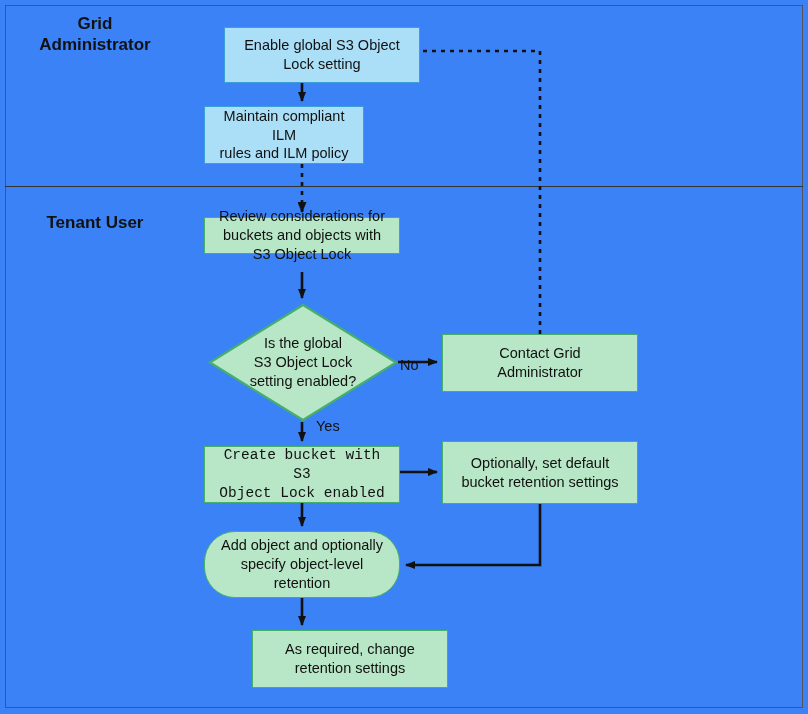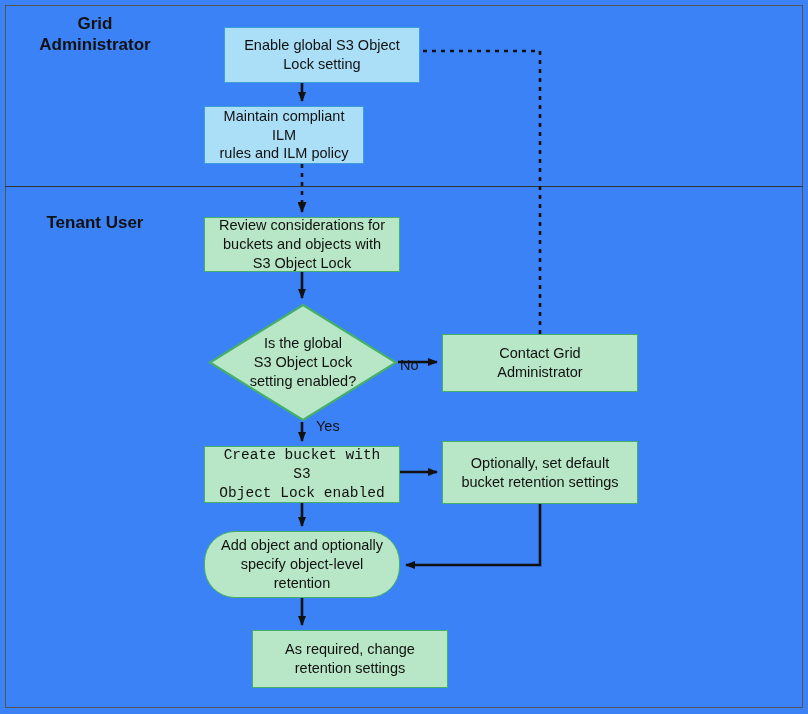--- a/index.html
+++ b/index.html
@@ -152,21 +152,21 @@
       <path d="M540,334 L540,51 L408,51" marker-end="url(#arrow-dash)"></path>
     </g>
   </svg>
 
   <div class="node process-blue" style="left:204px; top:27px; width:196px; height:56px;margin-left:20px;">Enable global S3 Object
 Lock setting</div>
 
   <div class="node process-blue" style="left:204px; top:106px; width:160px; height:58px;">Maintain compliant ILM
 rules and ILM policy</div>
 
-  <div class="node process-green" style="left:204px; top:217px; width:196px; height:55px;">Review considerations for
+  <div class="node process-green" style="left:204px; top:217px; width:196px; height:37px;">Review considerations for
 buckets and objects with
 S3 Object Lock</div>
 
   <div class="diamond-wrap" style="left:208px; top:303px; width:190px; height:119px;">
     <svg class="diamond-shape" viewBox="0 0 190 119" preserveAspectRatio="none" xmlns="http://www.w3.org/2000/svg">
       <polygon points="95,2 188,59.5 95,117 2,59.5" fill="#b8e7c7" stroke="#46b06a" stroke-width="2.2"></polygon>
     </svg>
     <div class="diamond-text">Is the global
 S3 Object Lock
 setting enabled?</div>

